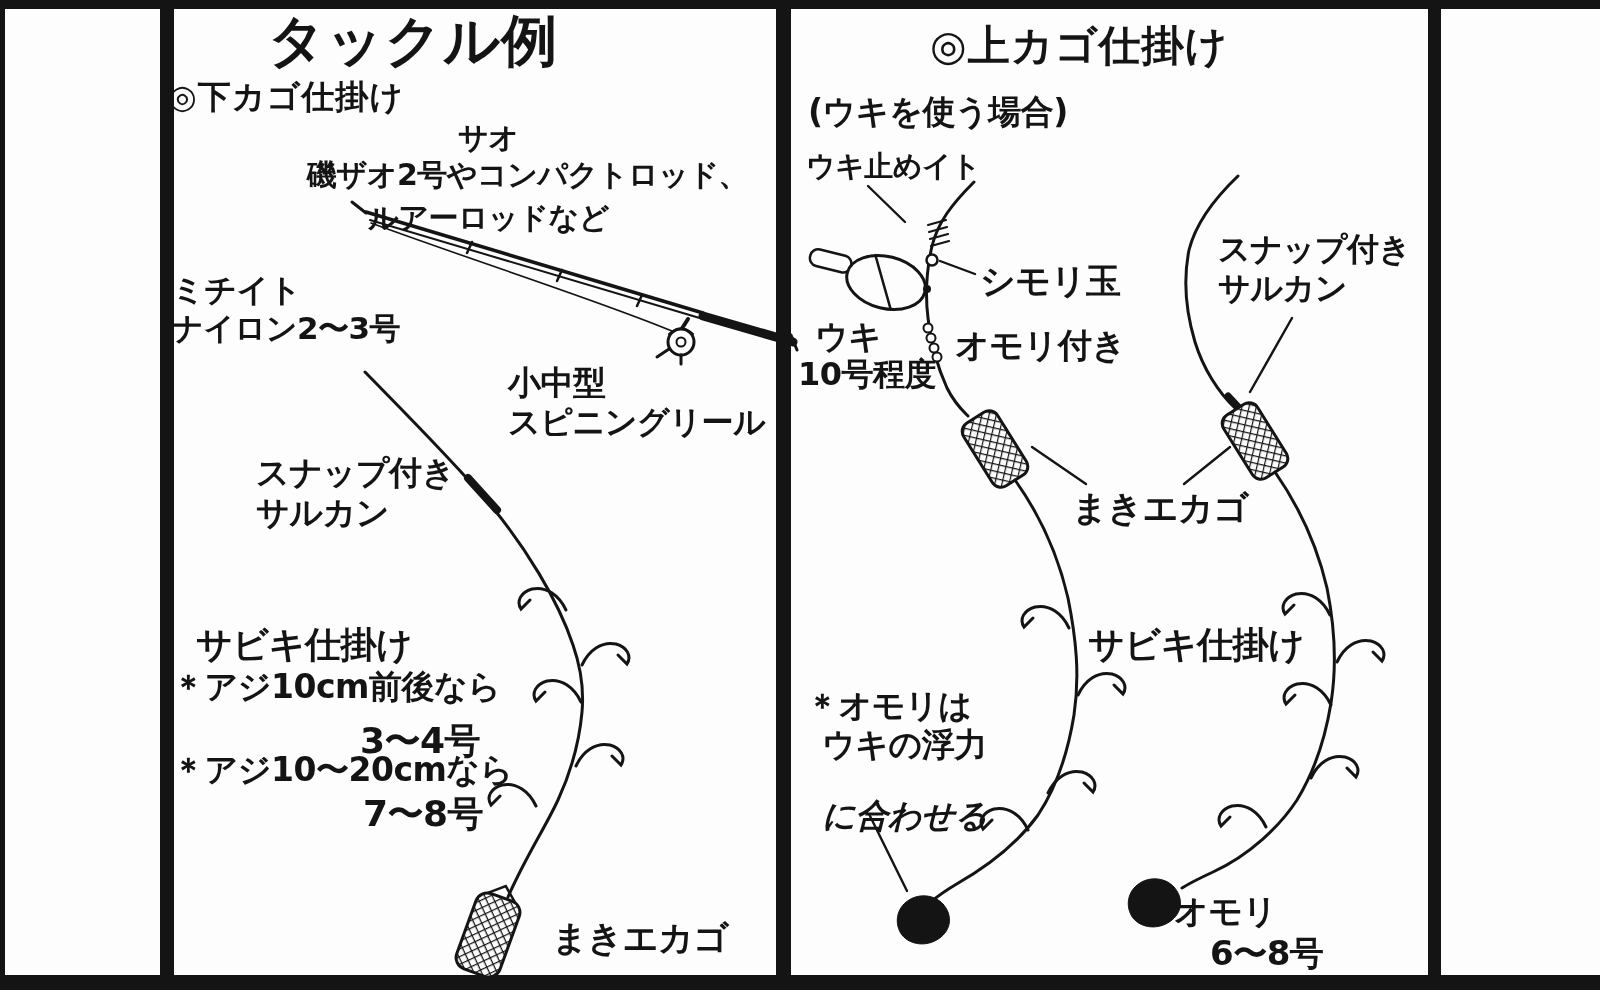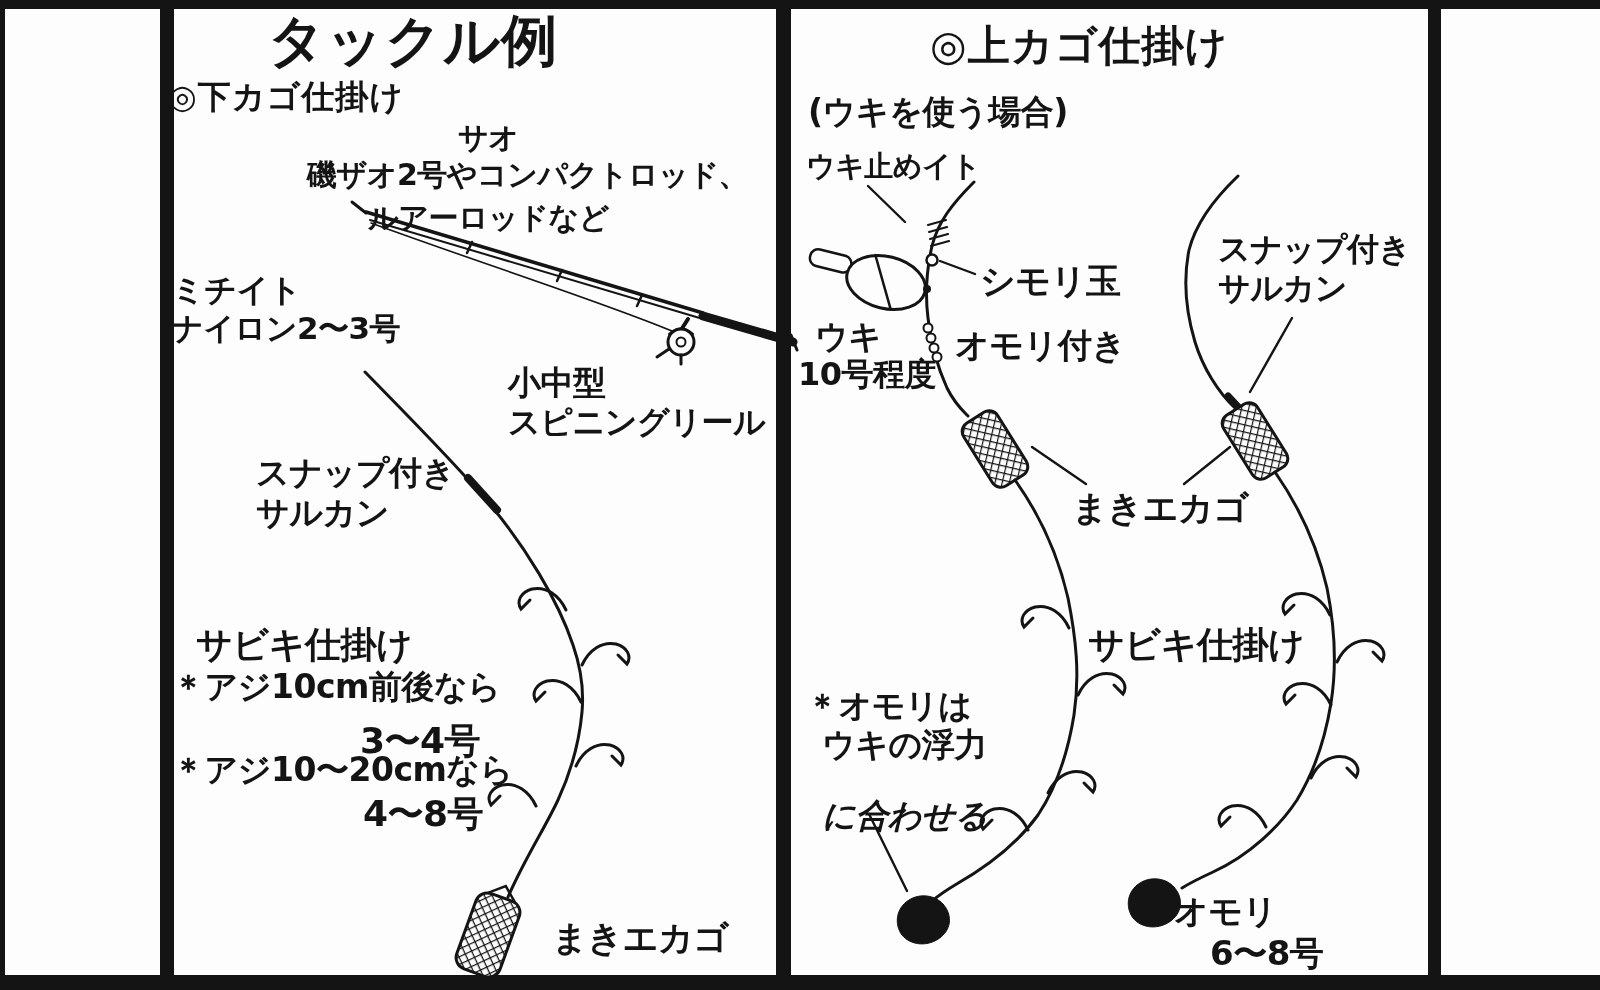--- a/index.html
+++ b/index.html
@@ -160,21 +160,21 @@
   <div class="lbl" style="left:508px; top:366px; font-size:33px;">小中型</div>
   <div class="lbl" style="left:508px; top:406px; font-size:32px;">スピニングリール</div>
 
   <div class="lbl" style="left:256px; top:456px; font-size:33px;">スナップ付き</div>
   <div class="lbl" style="left:256px; top:496px; font-size:33px;">サルカン</div>
 
   <div class="lbl" style="left:196px; top:626px; font-size:36px;">サビキ仕掛け</div>
   <div class="lbl" style="left:172px; top:670px; font-size:33px;">＊アジ10cm前後なら</div>
   <div class="lbl" style="left:360px; top:710px; font-size:36px;margin-top:12px;">3〜4号</div>
   <div class="lbl" style="left:172px; top:753px; font-size:33px;">＊アジ10〜20cmなら</div>
-  <div class="lbl" style="left:363px; top:795px; font-size:36px;">4〜8号</div>
+  <div class="lbl" style="left:363px; top:795px; font-size:36px;">7〜8号</div>
 
   <div class="lbl" style="left:552px; top:920px; font-size:35px;">まきエカゴ</div>
 
   <div class="lbl" style="left:808px; top:95px; font-size:33px;">(ウキを使う場合)</div>
   <div class="lbl heavy" style="left:930px; top:24px; font-size:42px;">◎上カゴ仕掛け</div>
 
   <div class="lbl" style="left:806px; top:151px; font-size:29px;">ウキ止めイト</div>
   <div class="lbl" style="left:980px; top:263px; font-size:35px;">シモリ玉</div>
   <div class="lbl" style="left:815px; top:320px; font-size:33px;">ウキ</div>
   <div class="lbl" style="left:798px; top:358px; font-size:32px;">10号程度</div>

